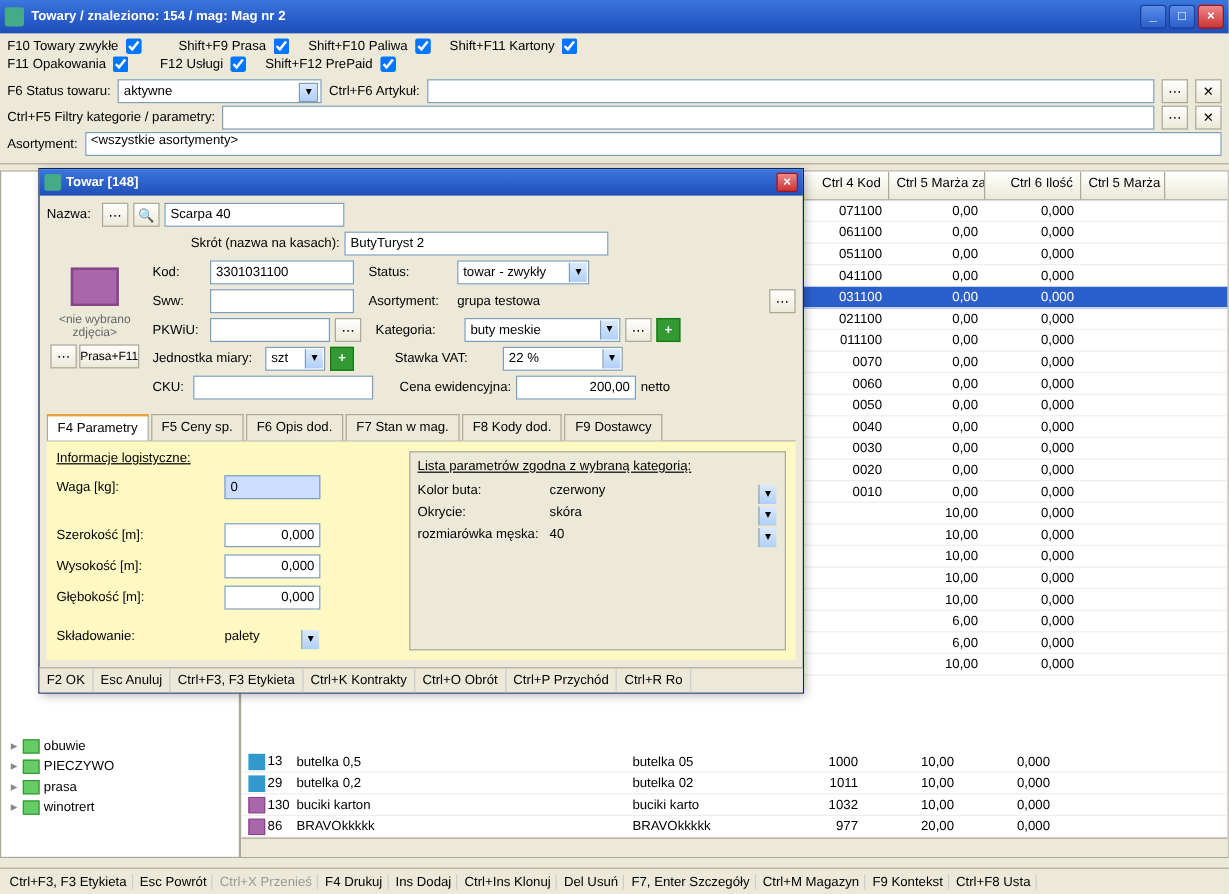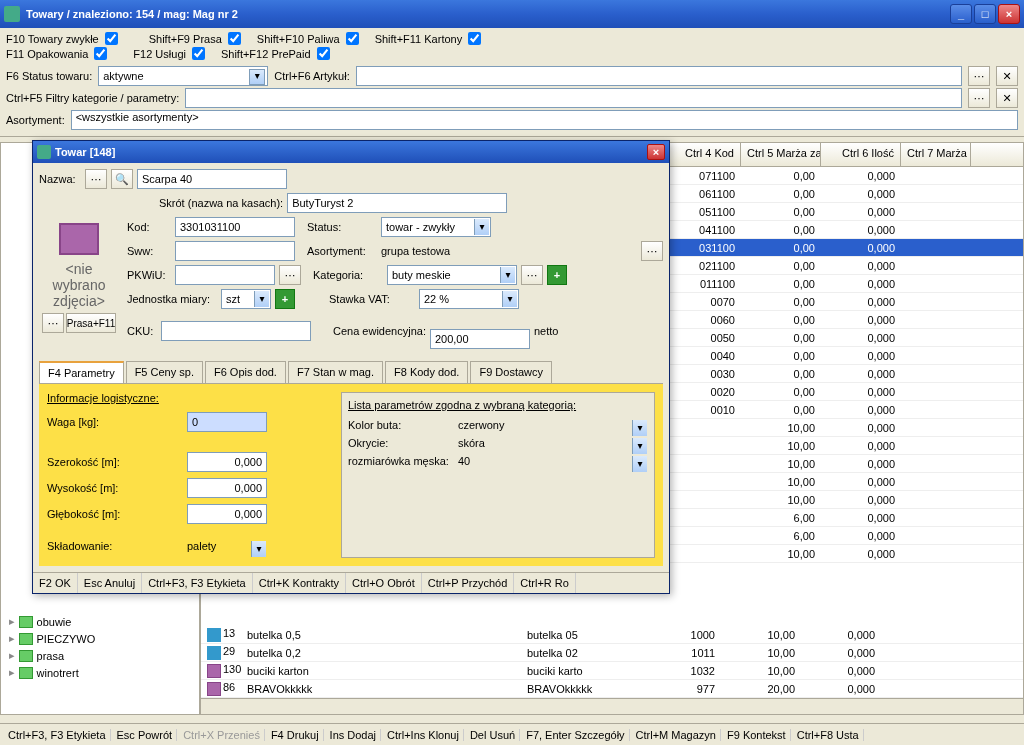--- a/index.html
+++ b/index.html
@@ -36,21 +36,21 @@
 .modal-body { padding: 6px; }
 .form-row { display: flex; align-items: center; gap: 4px; margin-bottom: 4px; }
 .form-row label { white-space: nowrap; }
 .form-row input, .form-row .combo2 { background: #fff; border: 1px solid #7f9db9; height: 20px; padding: 0 4px; }
 .combo2 { position: relative; padding-right: 18px !important; display: inline-flex; align-items: center; }
 .combo2::after { content:"▾"; position: absolute; right: 1px; top: 1px; width: 14px; height: 16px; background: linear-gradient(#dbeafc,#b0cff7); border-left: 1px solid #7f9db9; text-align: center; font-size: 10px; line-height: 16px; }
 .greenbtn { width: 20px; height: 20px; background: #393; color: #fff; font-weight: bold; text-align: center; line-height: 18px; border: 1px solid #171; }
 .tabs { display: flex; border-bottom: 1px solid #aca899; margin-top: 8px; }
 .tabs div { padding: 4px 8px; border: 1px solid #aca899; border-bottom: none; background: #ece9d8; margin-right: 2px; }
 .tabs div.active { background: #fff; font-weight: normal; border-top: 2px solid #e8a23d; }
-.tab-content { background: #fde047; padding: 8px; display: flex; gap: 23px; }
+.tab-content { background: #fef9c3; padding: 8px; display: flex; gap: 23px; }
 .tab-col { flex: 1; }
 .tab-col h4 { text-decoration: underline; font-weight: normal; margin-bottom: 8px; }
 .param-row { display: flex; align-items: center; margin-bottom: 6px; }
 .param-row label { width: 140px; }
 .param-row input { width: 80px; text-align: right; background: #fff; border: 1px solid #7f9db9; height: 20px; padding: 0 4px; }
 .param-row .combo2 { width: 80px; }
 .modal-footer { display: flex; border-top: 1px solid #aca899; background: #ece9d8; }
 .modal-footer div { padding: 4px 6px; border-right: 1px solid #ccc; white-space: nowrap; }
 .col-lp { width: 40px; text-align: right; }
 .col-nazwa { width: 220px; }
@@ -140,21 +140,21 @@
           <span class="tree-folder"></span>
           <span>winotrert</span>
         </div>
       </div>
   </div>
   <div class="grid-panel">
     <div class="grid-header" style="padding-left:460px">
       <div class="col-kod">Ctrl 4  Kod</div>
       <div class="col-marza">Ctrl 5  Marża zał.</div>
       <div class="col-ilosc">Ctrl 6  Ilość</div>
-      <div class="col-marza2">Ctrl 7  Marża</div>
+      <div class="col-marza2">Ctrl 5  Marża</div>
     </div>
     <div id="grid-rows">
         <div class="grid-row" style="padding-left: 460px;">
           <div class="col-kod">071100</div>
           <div class="col-marza">0,00</div>
           <div class="col-ilosc">0,000</div>
           <div class="col-marza2"></div>
         </div>
         <div class="grid-row" style="padding-left: 460px;">
           <div class="col-kod">061100</div>
@@ -352,21 +352,21 @@
       <div class="smallbtn">🔍</div>
       <input style="width: 150px;" value="Scarpa 40">
     </div>
     <div class="form-row" style="margin-left:120px">
       <label>Skrót (nazwa na kasach):</label>
       <input style="width: 220px;" value="ButyTuryst 2">
     </div>
     <div style="display:flex;gap:8px">
       <div style="width:80px;text-align:center">
         <div style="width:40px;height:32px;background:#a6a;border:2px solid #848;margin:6px auto"></div>
-        <div style="font-size:14px;color:#666">&lt;nie wybrano zdjęcia&gt;</div>
+        <div style="font-size:10px;color:#666">&lt;nie wybrano zdjęcia&gt;</div>
         <div style="display:flex;gap:2px;margin-top:4px;justify-content:center">
           <div class="smallbtn">⋯</div>
           <div class="smallbtn" style="width:50px;font-size:10px">Prasa+F11</div>
         </div>
       </div>
       <div style="flex:1">
         <div class="form-row">
           <label style="width:44px">Kod:</label>
           <input style="width: 120px;" value="3301031100">
           <label style="width:70px;margin-left:8px">Status:</label>
@@ -392,21 +392,21 @@
           <label style="width:90px">Jednostka miary:</label>
           <div class="combo2" style="width:50px">szt</div>
           <div class="greenbtn">+</div>
           <label style="margin-left:30px;width:86px">Stawka VAT:</label>
           <div class="combo2" style="width:100px">22 %</div>
         </div>
         <div class="form-row">
           <label style="width:30px">CKU:</label>
           <input style="width: 150px;">
           <label style="margin-left:18px">Cena ewidencyjna:</label>
-          <input style="width: 100px;  margin-top: 16px;" value="200,00">
+          <input style="width: 100px; text-align: right;" value="200,00">
           <label>netto</label>
         </div>
       </div>
     </div>
 
     <div class="tabs">
       <div class="active">F4  Parametry</div>
       <div>F5  Ceny sp.</div>
       <div>F6  Opis dod.</div>
       <div>F7  Stan w mag.</div>

